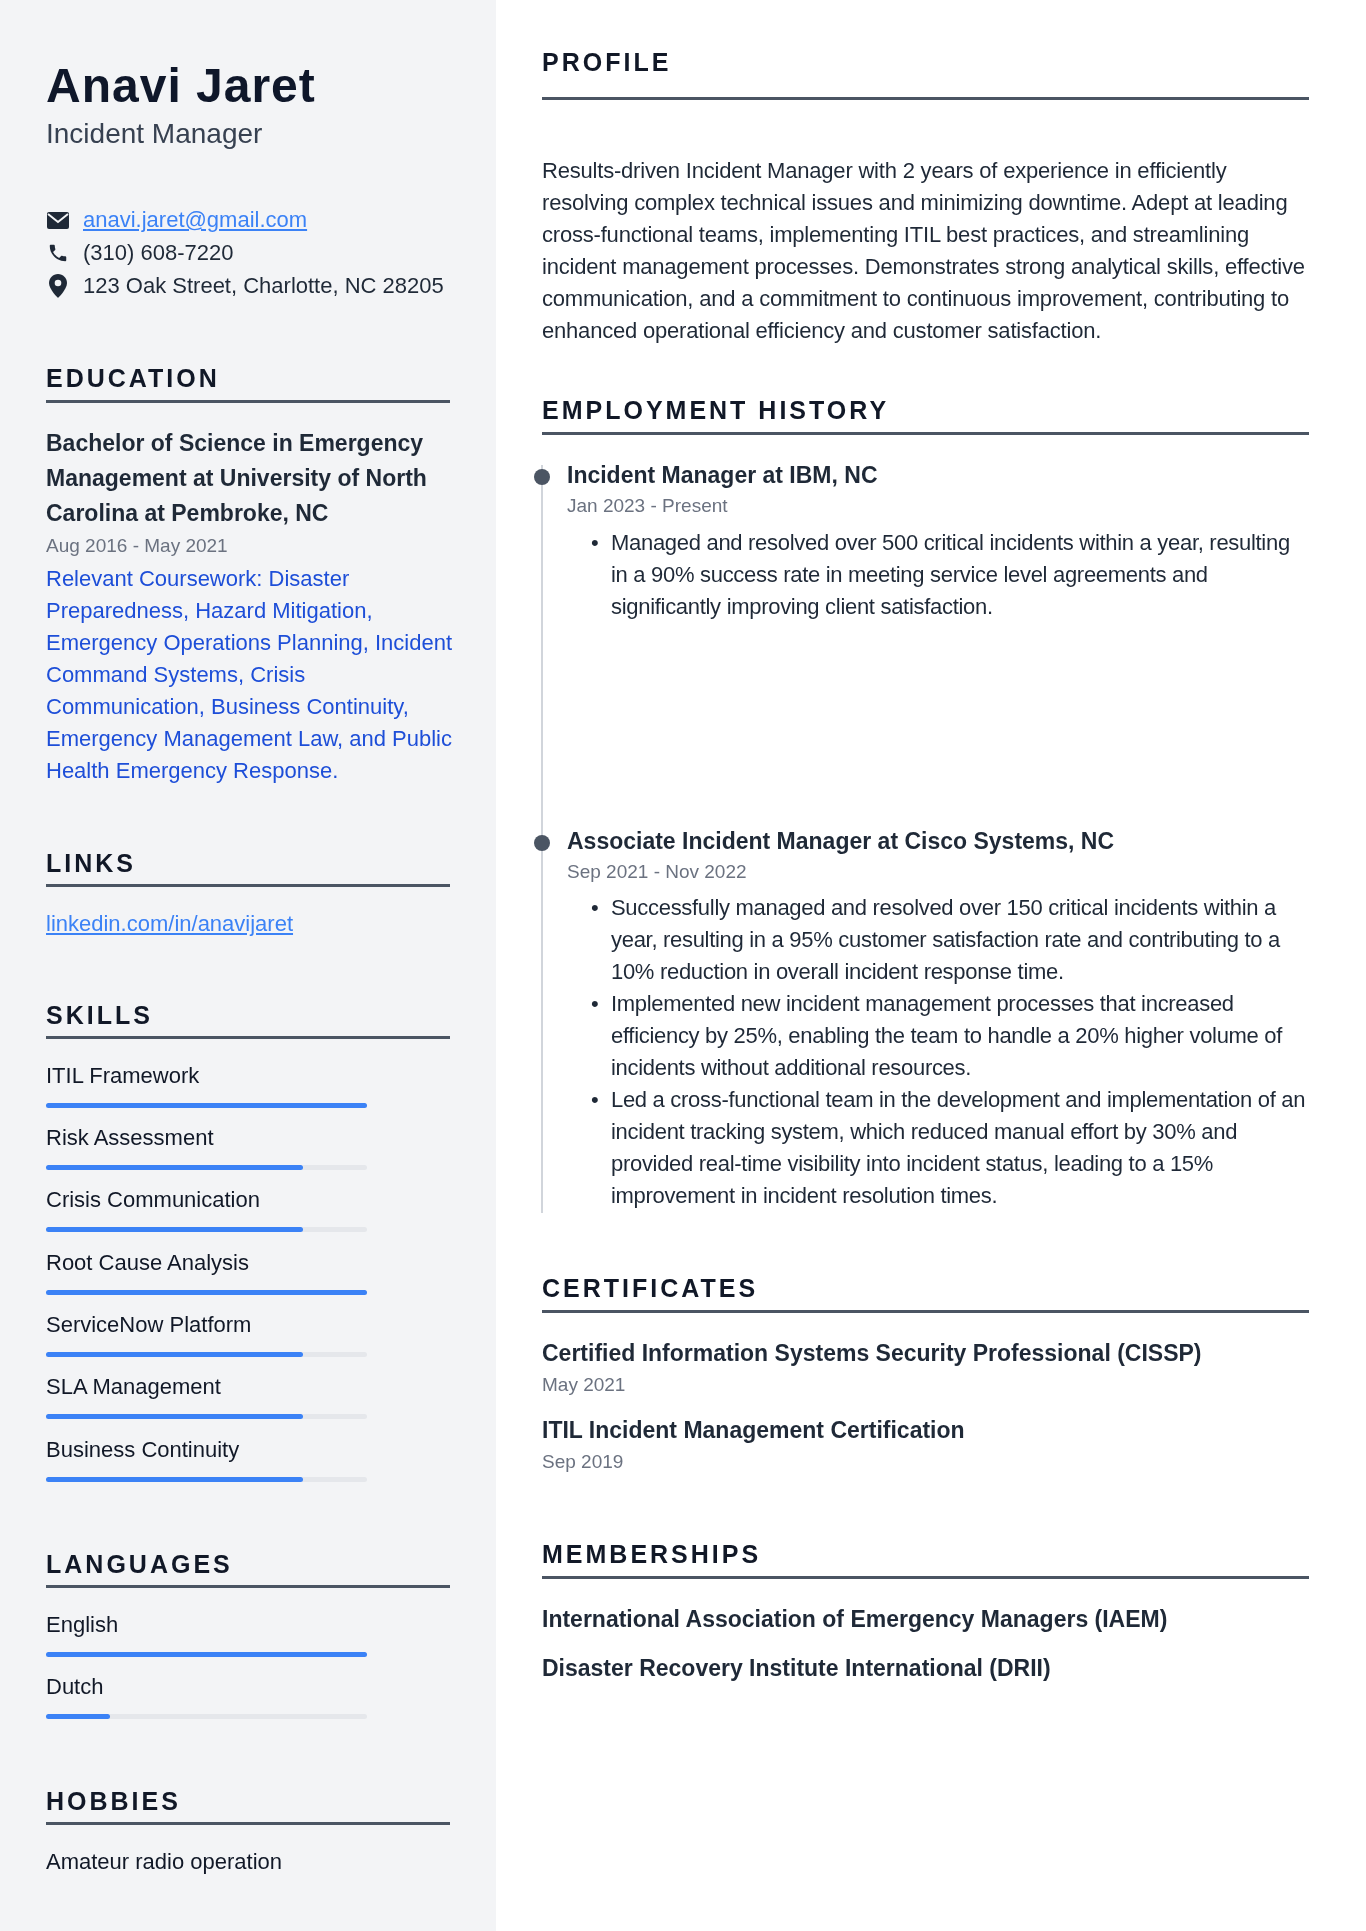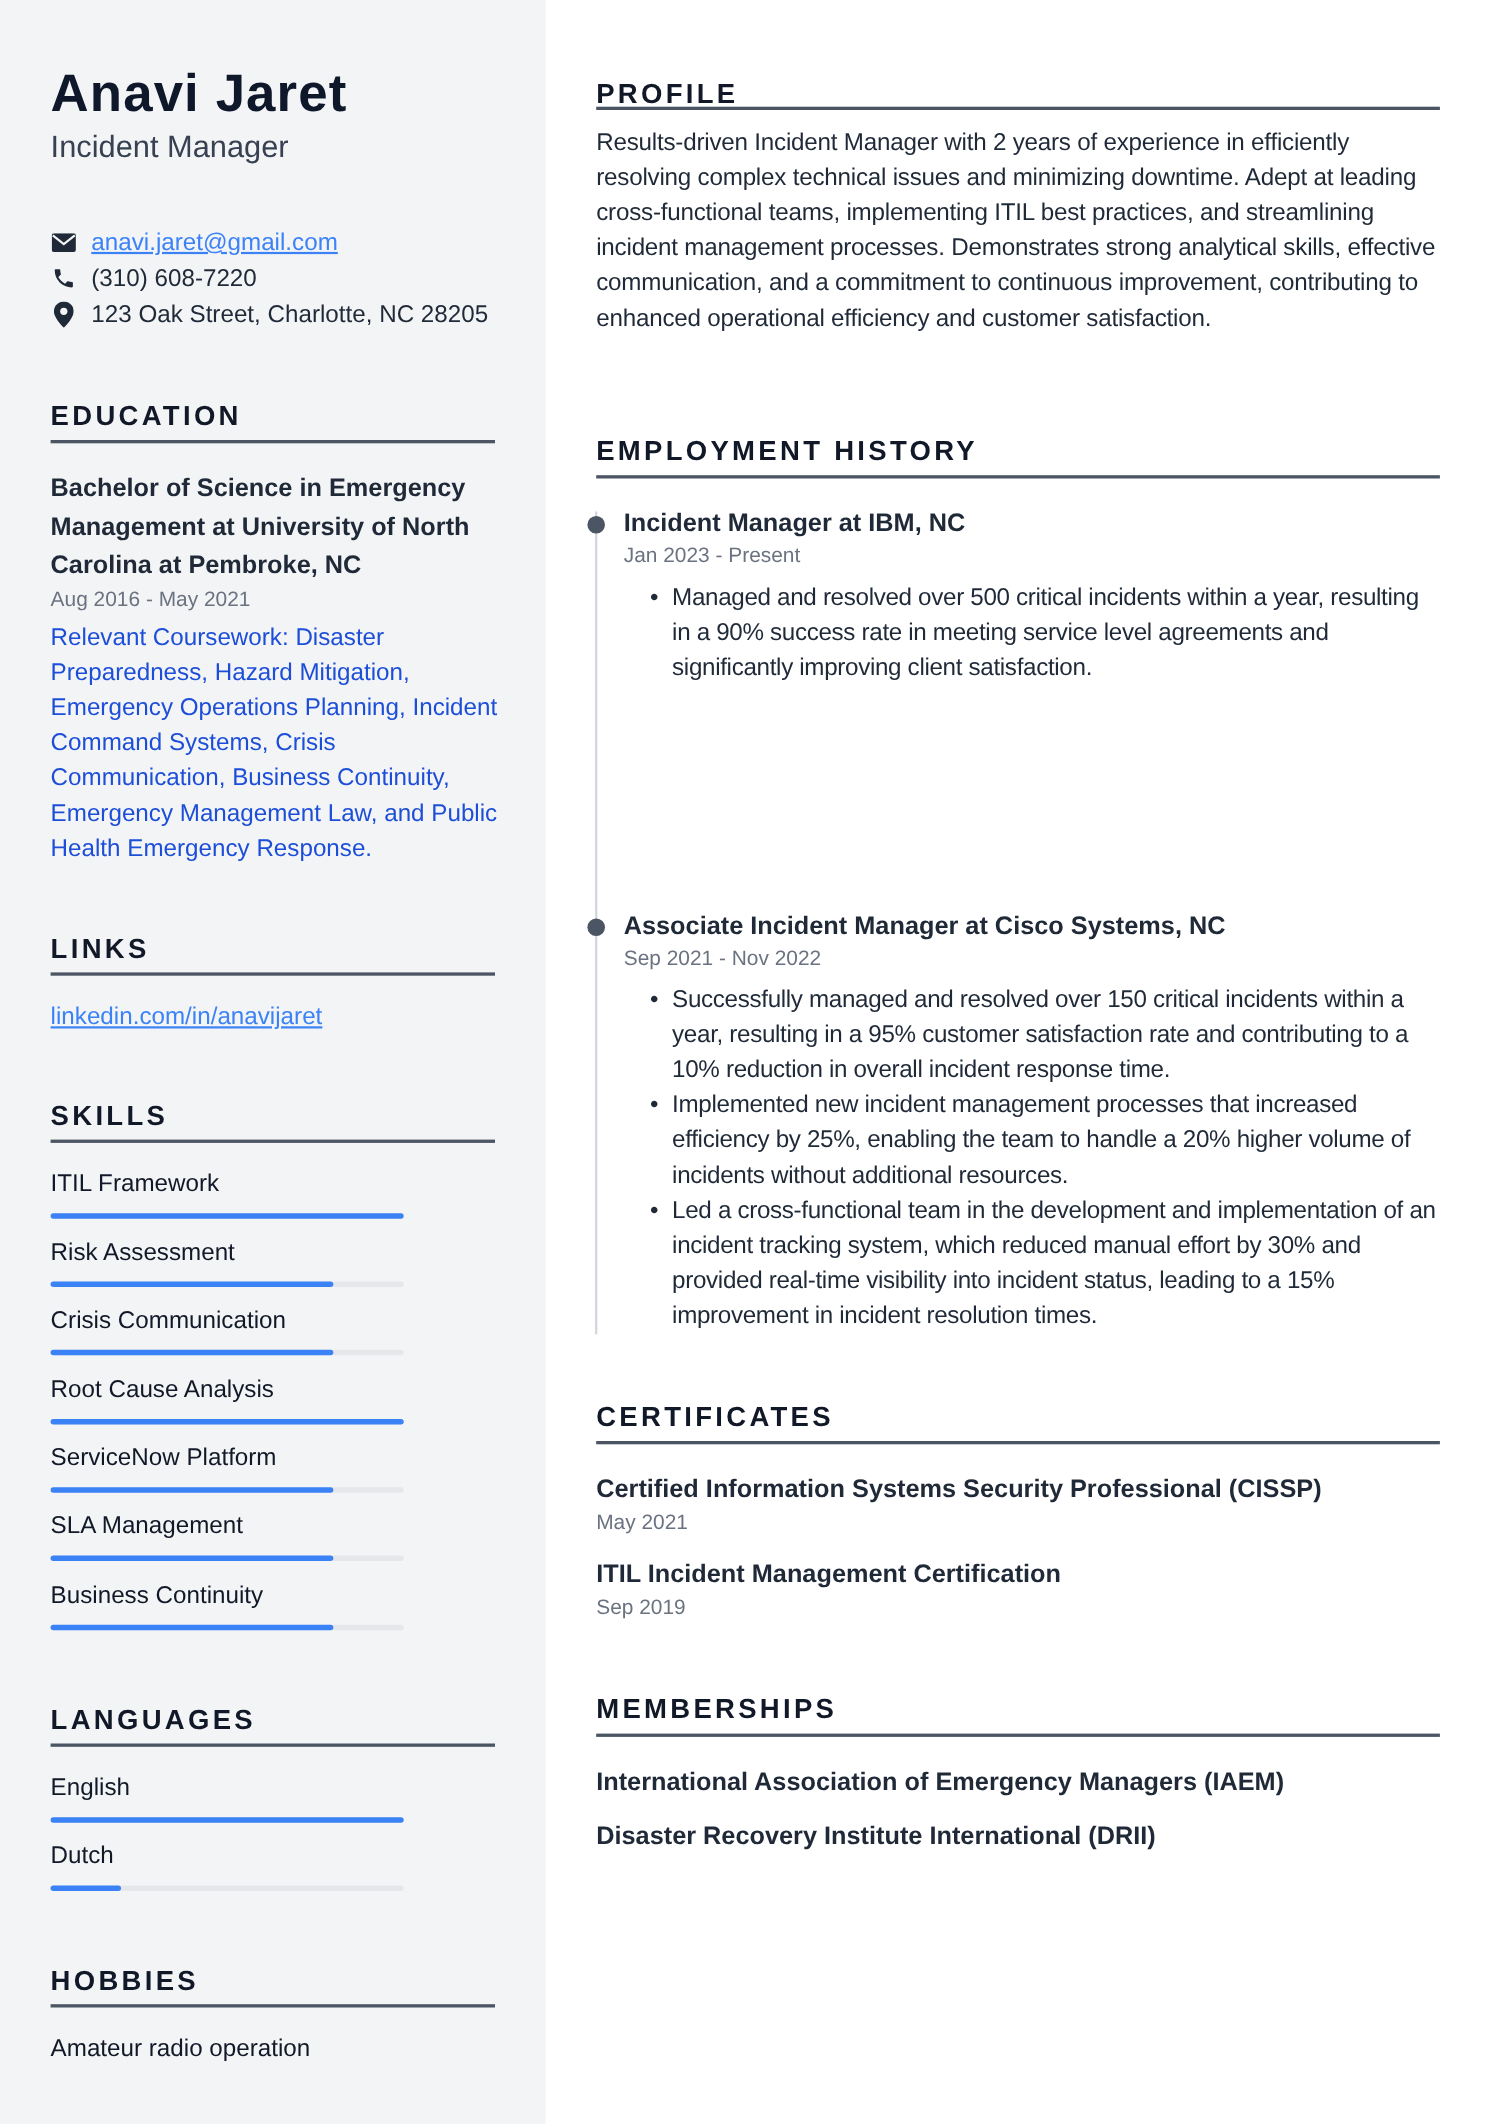--- a/index.html
+++ b/index.html
@@ -21,21 +21,21 @@
   .side-text { left: 46px; font-size: 22px; color: #1d4ed8; line-height: 32px; white-space: normal; width: 410px; }
   .deg { left: 46px; width: 410px; font-size: 23px; font-weight: bold; line-height: 35px; white-space: normal; color: #1f2937; }
   .date { font-size: 19px; color: #6b7280; }
   .link { color: #3b82f6; text-decoration: underline; font-size: 22px; }
 
   .skill-label { left: 46px; font-size: 22px; color: #111827; }
   .bar-track { position: absolute; left: 46px; width: 321px; height: 5px; border-radius: 3px; background: #e5e7eb; }
   .bar-fill { height: 5px; border-radius: 3px; background: #3b82f6; }
 
   .m-left { left: 542px; }
-  .para { left: 542px; width: 770px; font-size: 22px; line-height: 32px; color: #1f2937; white-space: normal; letter-spacing: -0.2px; }
+  .para { left: 542px; width: 770px; font-size: 22px; line-height: 32px; color: #1f2937; white-space: normal; letter-spacing: -0.2px; margin-top: 42px; }
   .timeline { position: absolute; left: 541px; top: 465px; width: 2px; height: 748px; background: #d1d5db; }
   .tl-dot { position: absolute; width: 16px; height: 16px; border-radius: 50%; background: #4b5563; }
   .emp-title { left: 567px; font-size: 23px; font-weight: bold; color: #1f2937; }
   .emp-date { left: 567px; font-size: 19px; color: #6b7280; }
   .bullets { position: absolute; left: 611px; width: 700px; font-size: 22px; line-height: 32px; color: #1f2937; list-style: none; letter-spacing: -0.3px; }
   .bullets li { position: relative; }
   .bullets li::before { content: "•"; position: absolute; left: -20px; top: 0; color: #1f2937; }
   .cert-title { left: 542px; font-size: 23px; font-weight: bold; color: #1f2937; }
   .mem-title { left: 542px; font-size: 23px; font-weight: bold; color: #1f2937; }
 </style>
@@ -132,21 +132,21 @@
   <div class="abs skill-label" style="top:1674px;">Dutch</div>
   <div class="bar-track" style="top:1714px;">
       <div class="bar-fill" style="width:20%;"></div>
     </div>
 
   <div class="abs sec-head" style="left:46px; top:1787px;">HOBBIES</div>
   <div class="rule" style="left:46px; top:1822px; width:404px;"></div>
   <div class="abs skill-label" style="top:1849px;">Amateur radio operation</div>
 </div>
 
-<div class="abs sec-head m-left" style="top:72px;">PROFILE</div>
+<div class="abs sec-head m-left" style="top:48px;">PROFILE</div>
 <div class="rule" style="left:542px; top:97px; width:767px;"></div>
 <div class="abs para" style="top:113px;">Results-driven Incident Manager with 2 years of experience in efficiently resolving complex technical issues and minimizing downtime. Adept at leading cross-functional teams, implementing ITIL best practices, and streamlining incident management processes. Demonstrates strong analytical skills, effective communication, and a commitment to continuous improvement, contributing to enhanced operational efficiency and customer satisfaction.</div>
 
 <div class="abs sec-head m-left" style="top:396px;">EMPLOYMENT HISTORY</div>
 <div class="rule" style="left:542px; top:432px; width:767px;"></div>
 
 <div class="timeline"></div>
 
 <div class="tl-dot" style="left:534px; top:469px;"></div>
 <div class="abs emp-title" style="top:462px;">Incident Manager at IBM, NC</div>

